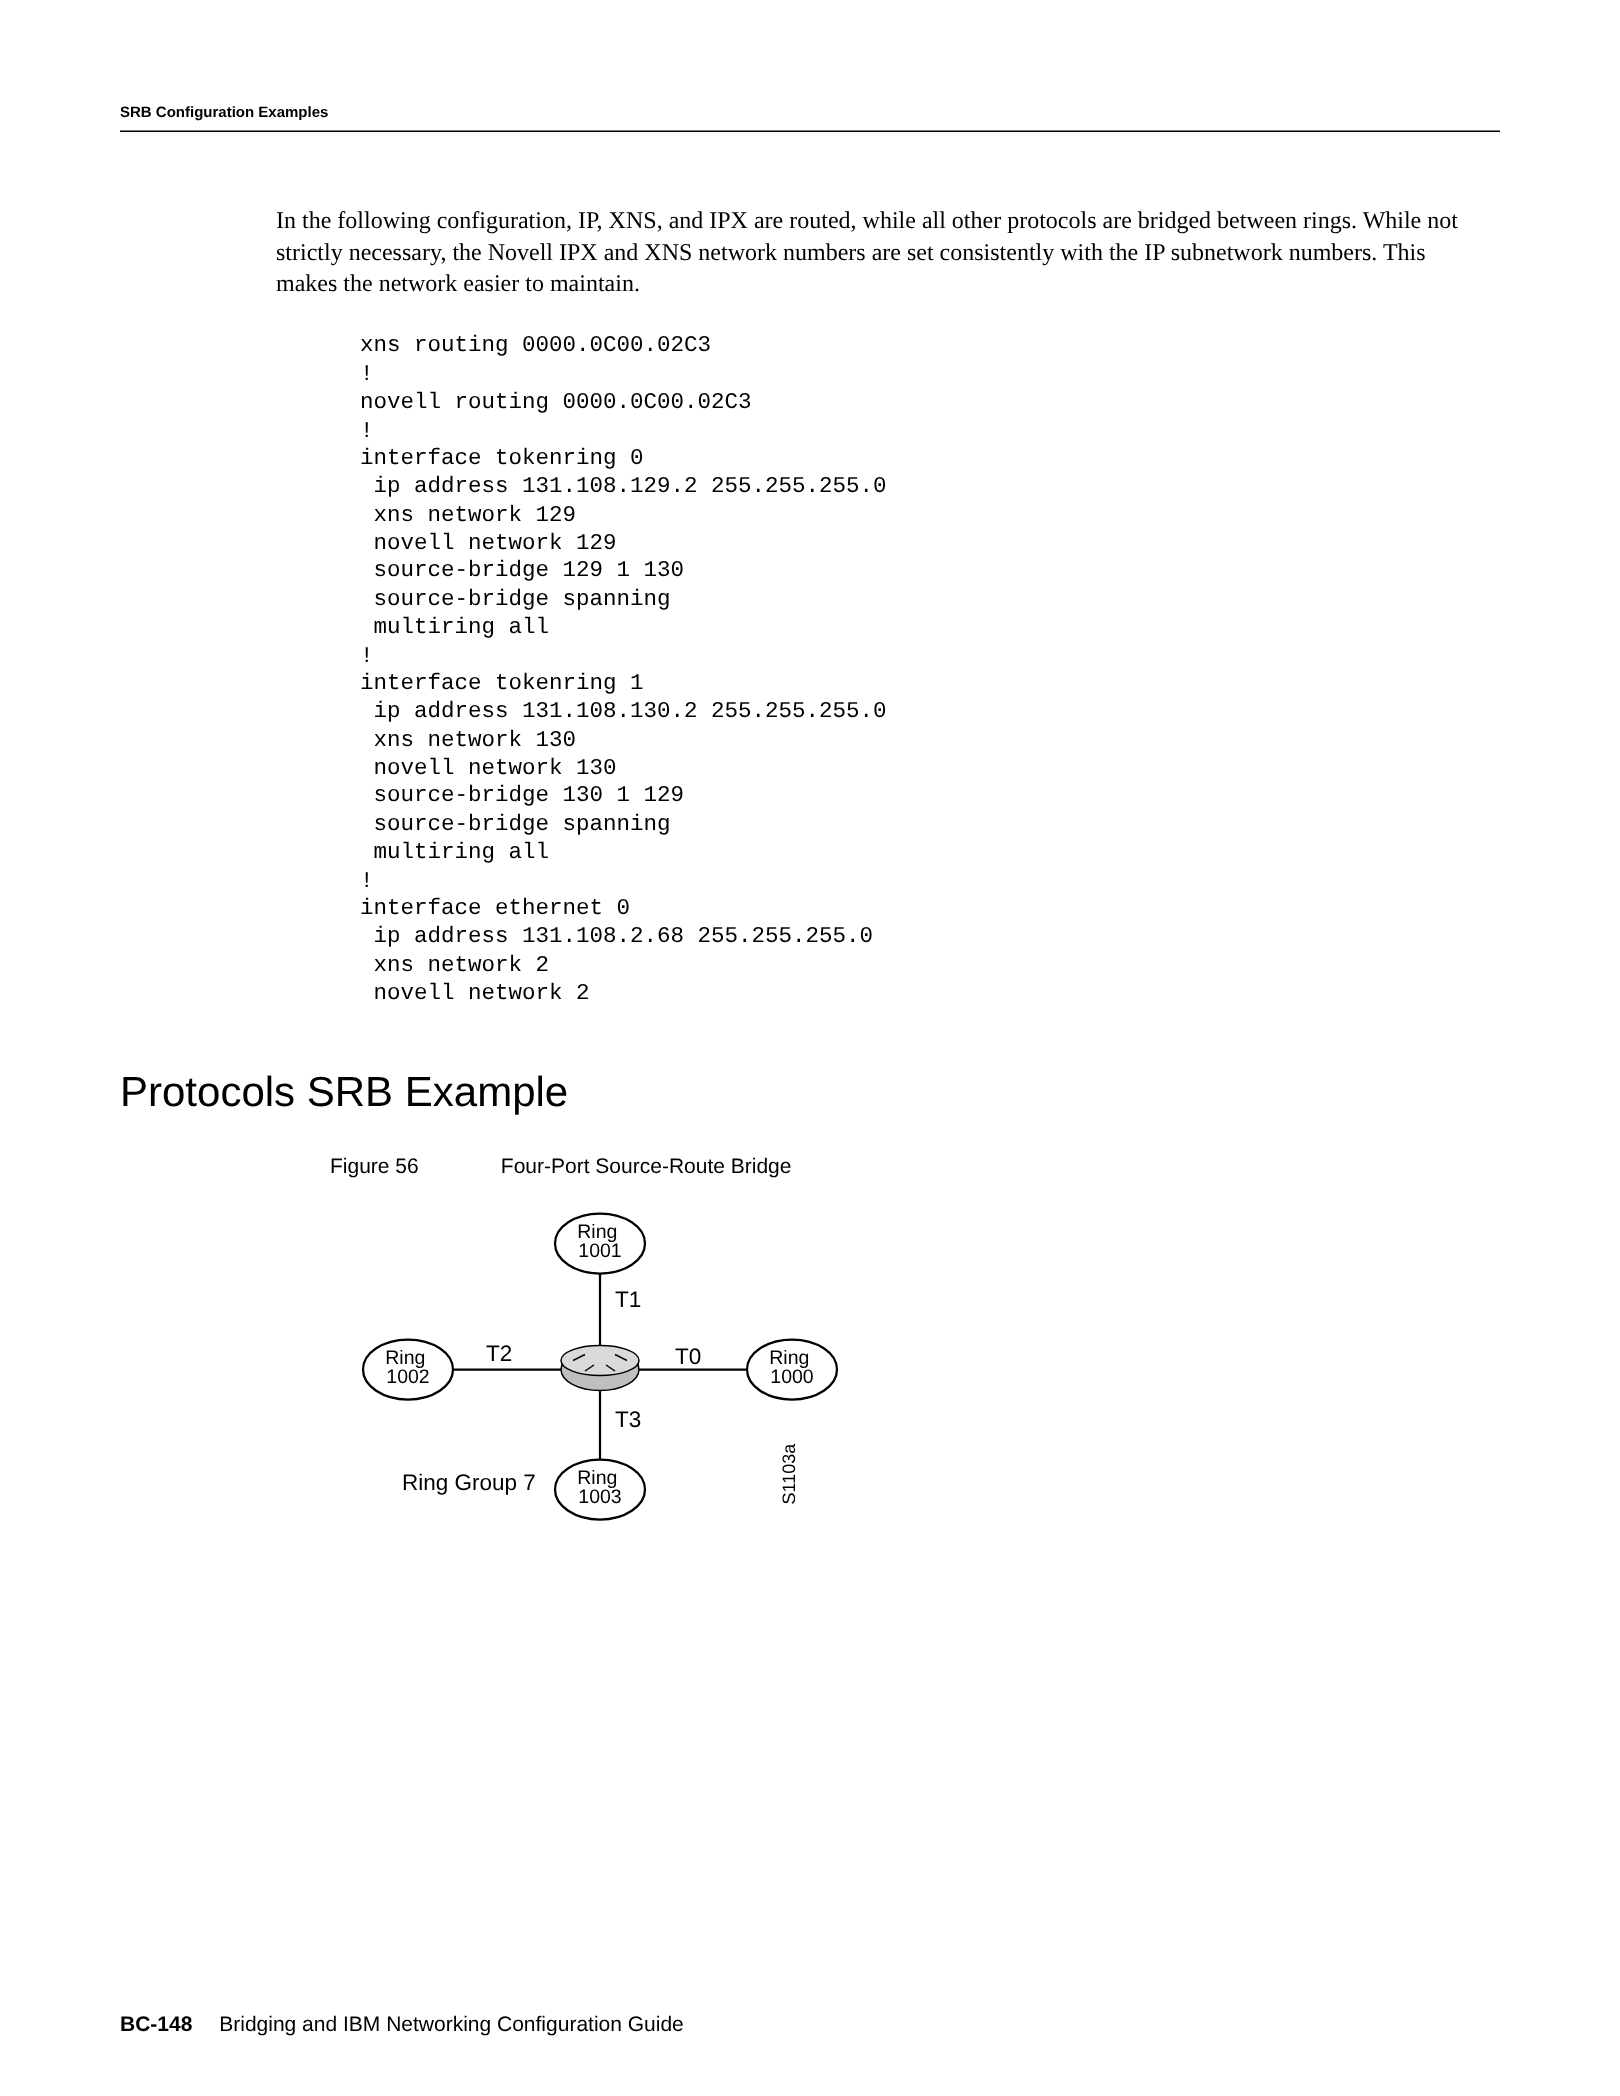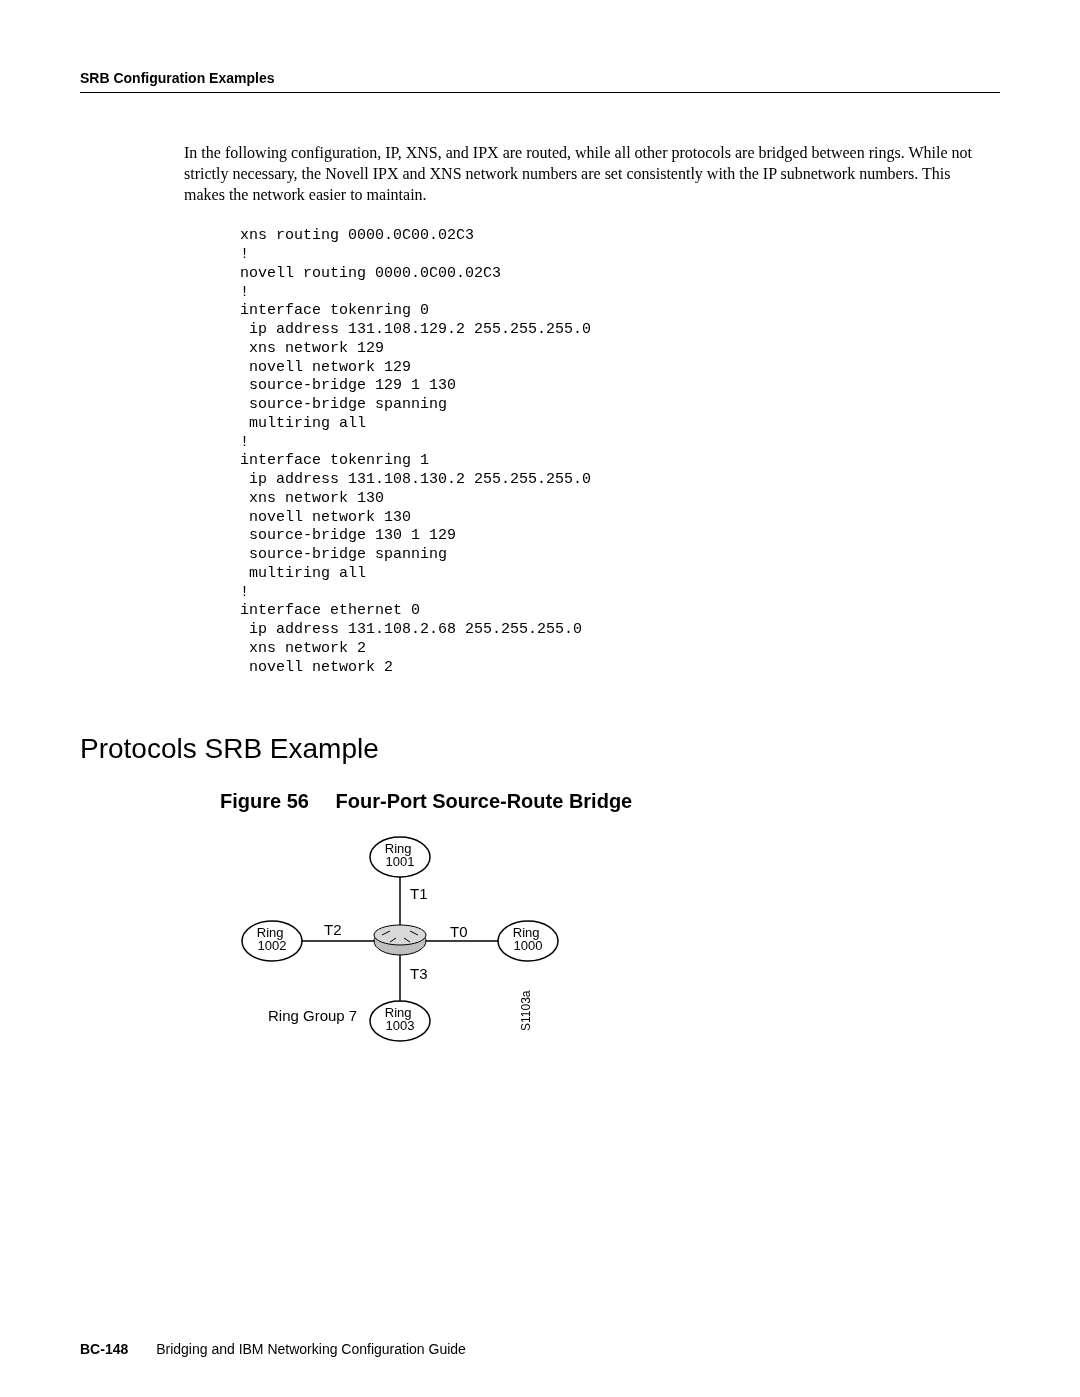--- a/index.html
+++ b/index.html
@@ -14,21 +14,21 @@
     box-sizing: border-box;
   }
   .page {
     padding: 70px 80px 50px 80px;
     box-sizing: border-box;
     height: 100%;
     position: relative;
   }
   .running-header {
     font-family: Helvetica, Arial, sans-serif;
-    font-size: 14px;
+    font-size: 10px;
     font-weight: bold;
     border-bottom: 1.5px solid #000;
     padding-bottom: 6px;
     margin-bottom: 50px;
   }
   h1.section-title {
     font-family: Helvetica, Arial, sans-serif;
     font-size: 28px;
     font-weight: normal;
     margin: 0 0 10px 0;
@@ -37,46 +37,46 @@
     font-size: 16px;
     line-height: 1.3;
     margin-left: 104px;
     margin-right: 10px;
     margin-bottom: 22px;
   }
   pre.config {
     font-family: "Courier New", Courier, monospace;
     font-size: 15px;
     line-height: 1.25;
-    margin: 0 0 56px 160px;
+    margin: 0 0 40px 160px;
     white-space: pre;
   }
   .figure-caption {
     font-family: Helvetica, Arial, sans-serif;
-    font-size: 20px;
-    font-weight: bold;
+    font-size: 14px;
+    font-weight: normal;
     margin: 25px 0 18px 140px;
   }
   .figure-caption .fig-label {
     display: inline-block;
     width: 110px;
   }
   .diagram {
     margin-left: 140px;
   }
   .footer {
     position: absolute;
     left: 80px;
     bottom: 40px;
     font-family: Helvetica, Arial, sans-serif;
     font-size: 14px;
   }
   .footer .pg {
     font-weight: bold;
-    margin-right: 24px;
+    margin-right: 14px;
   }
 </style>
 </head>
 <body>
 
 <div class="page">
 
   <div class="running-header">SRB Configuration Examples</div>
 
 

